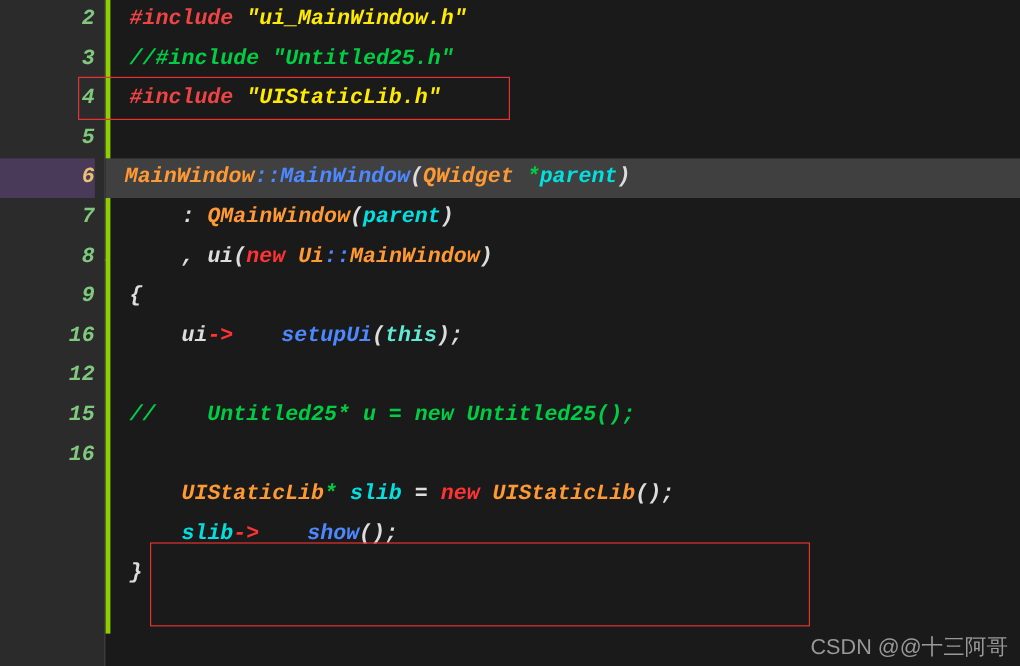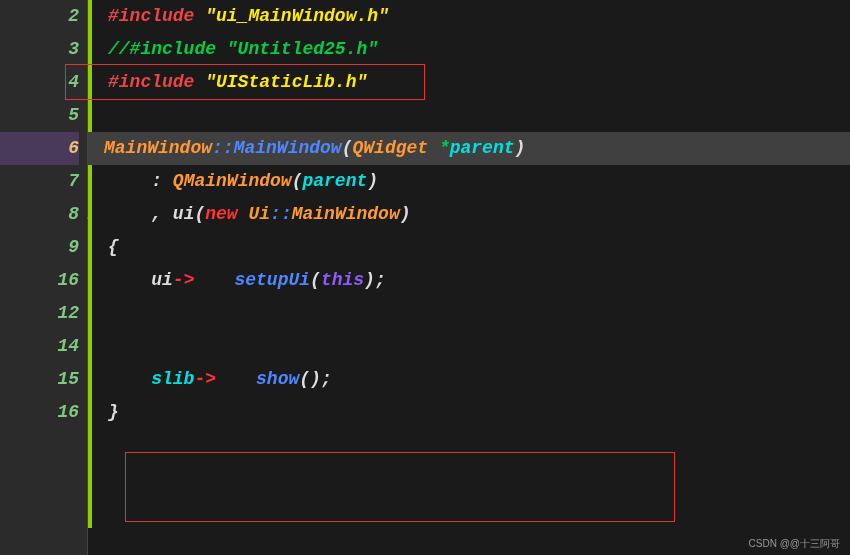--- a/index.html
+++ b/index.html
@@ -84,28 +84,28 @@
     .tok-scope { color: #4d88ff; }
     .tok-func { color: #4d88ff; }
     .tok-param { color: #00e0e0; }
     .tok-paren { color: #dddddd; }
     .tok-punct { color: #dddddd; }
     .tok-keyword { color: #ff3333; }
     .tok-operator { color: #ff3333; }
     .tok-star { color: #00cc44; }
     .tok-ident { color: #00e0e0; }
     .tok-member { color: #4d88ff; margin-left: 40px; }
-    .tok-this { color: #8b5cf6; }
+    .tok-this { color: #5eead4; }
     .tok-plain { color: #dddddd; }
     .watermark {
       position: absolute;
       bottom: 4px;
       right: 10px;
       color: #999;
-      font-size: 10px;
+      font-size: 18px;
       font-style: normal;
       font-weight: normal;
       font-family: sans-serif;
       z-index: 20;
     }
   </style>
 </head>
 <body>
 
 <div class="editor">
@@ -113,40 +113,41 @@
     <div class="gutter-line">2</div>
     <div class="gutter-line">3</div>
     <div class="gutter-line">4</div>
     <div class="gutter-line">5</div>
     <div class="gutter-line current">6</div>
     <div class="gutter-line">7</div>
     <div class="gutter-line"><span>8</span><span class="fold-marker">▼</span></div>
     <div class="gutter-line">9</div>
     <div class="gutter-line">16</div>
     <div class="gutter-line">12</div>
-    <div class="gutter-line">14</div>
     <div class="gutter-line">15</div>
     <div class="gutter-line">16</div>
   </div>
 
   <div class="change-marker" style="top:0;height:132px;"></div>
   <div class="change-marker" style="top:165px;height:363px;"></div>
 
   <div class="code-area">
     <div class="code-line"><span class="tok-preproc">#include </span><span class="tok-string">"ui_MainWindow.h"</span></div>
     <div class="code-line"><span class="tok-comment">//#include "Untitled25.h"</span></div>
     <div class="code-line"><span class="tok-preproc">#include </span><span class="tok-string">"UIStaticLib.h"</span></div>
     <div class="code-line"><span></span></div>
     <div class="code-line highlighted"><span class="tok-type">MainWindow</span><span class="tok-scope">::</span><span class="tok-func">MainWindow</span><span class="tok-paren">(</span><span class="tok-type">QWidget </span><span class="tok-star">*</span><span class="tok-param">parent</span><span class="tok-paren">)</span></div>
     <div class="code-line"><span>    </span><span class="tok-punct">: </span><span class="tok-type">QMainWindow</span><span class="tok-paren">(</span><span class="tok-param">parent</span><span class="tok-paren">)</span></div>
     <div class="code-line"><span>    </span><span class="tok-punct">, </span><span class="tok-plain">ui</span><span class="tok-paren">(</span><span class="tok-keyword">new </span><span class="tok-type">Ui</span><span class="tok-scope">::</span><span class="tok-type">MainWindow</span><span class="tok-paren">)</span></div>
     <div class="code-line"><span class="tok-punct">{</span></div>
     <div class="code-line"><span>    </span><span class="tok-plain">ui</span><span class="tok-operator">-&gt;</span><span class="tok-member">setupUi</span><span class="tok-paren">(</span><span class="tok-this">this</span><span class="tok-paren">)</span><span class="tok-punct">;</span></div>
     <div class="code-line"><span></span></div>
+    <div class="code-line"><span class="tok-comment">//    Untitled25* u = new Untitled25();</span></div>
     <div class="code-line"><span></span></div>
+    <div class="code-line"><span>    </span><span class="tok-type">UIStaticLib</span><span class="tok-star">* </span><span class="tok-ident">slib </span><span class="tok-punct">= </span><span class="tok-keyword">new </span><span class="tok-type">UIStaticLib</span><span class="tok-paren">(</span><span class="tok-paren">)</span><span class="tok-punct">;</span></div>
     <div class="code-line"><span>    </span><span class="tok-ident">slib</span><span class="tok-operator">-&gt;</span><span class="tok-member">show</span><span class="tok-paren">(</span><span class="tok-paren">)</span><span class="tok-punct">;</span></div>
     <div class="code-line"><span class="tok-punct">}</span></div>
   </div>
 
   <div class="red-box" style="top:64px; left:65px; width:360px; height:36px;"></div>
   <div class="red-box" style="top:452px; left:125px; width:550px; height:70px;"></div>
 </div>
 
 <div class="watermark">CSDN @@十三阿哥</div>
 

